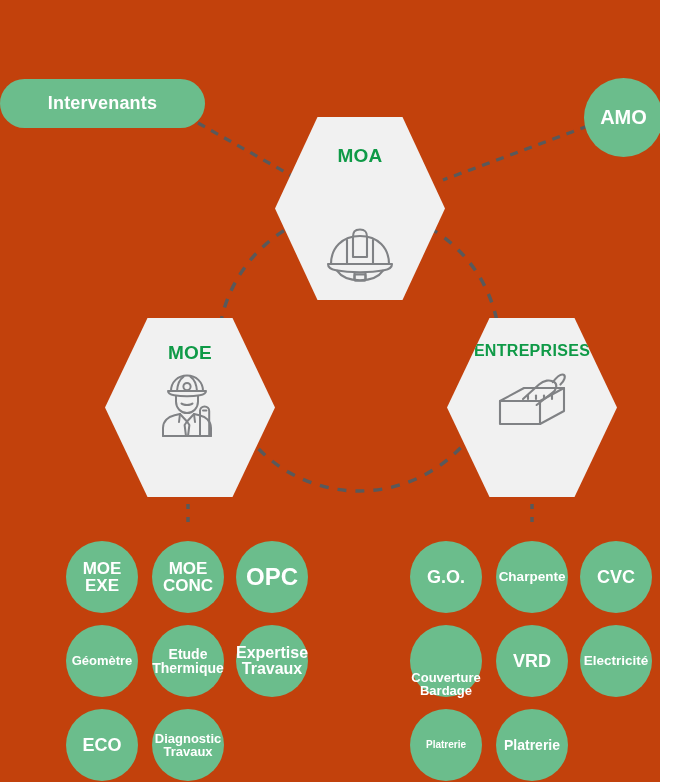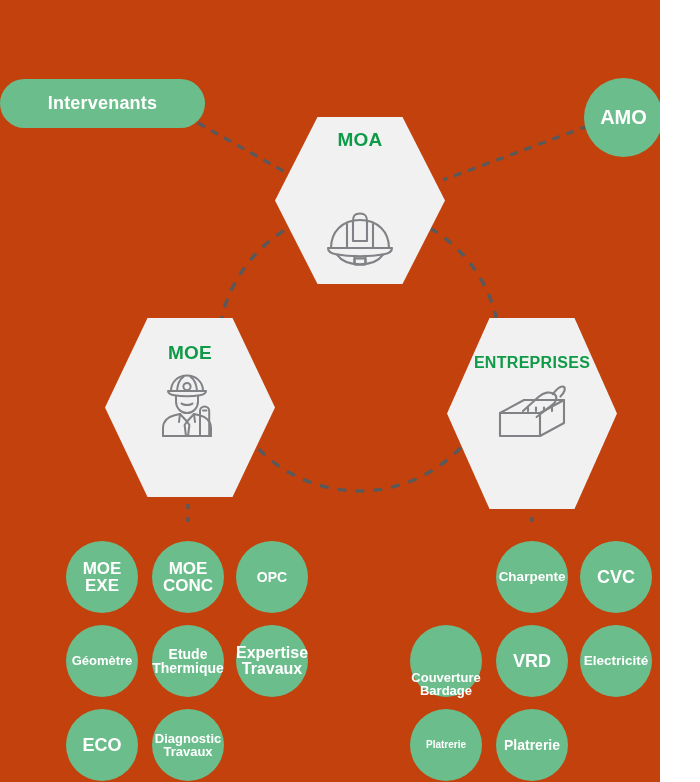--- a/index.html
+++ b/index.html
@@ -99,21 +99,21 @@
   </svg>
 
   <div class="pill" style="left:0px; top:79px; width:205px; height:49px; background:#6bbd8c; font-size:18px;">
     <span>Intervenants</span>
   </div>
 
   <div class="node-circle" style="left:584px; top:78px; width:79px; height:79px; background:#6bbd8c; font-size:20px;">
     <span class="cl">AMO</span>
   </div>
 
-  <div class="hex" style="left:275px; top:117px; width:170px; height:155px; padding-top:12px;gap:48px;">
+  <div class="hex" style="left:275px; top:117px; width:170px; height:155px; padding-top:28px;gap:48px;">
     <div class="hex-label" style="color:#0f9a47; font-size:19px;">MOA</div>
     <div class="hex-icon" style="margin-top:8px;">
       <svg width="72" height="62" viewBox="0 0 72 62" fill="none" stroke="#808285" stroke-width="2.1" stroke-linecap="round" stroke-linejoin="round">
         <path d="M7 41 C7 25 18 13 36 13 C54 13 65 25 65 41"></path>
         <path d="M29 14 C29 9 30.5 6.5 36 6.5 C41.5 6.5 43 9 43 14 L43 34 L29 34 Z"></path>
         <path d="M23 17 L23 40"></path>
         <path d="M49 17 L49 40"></path>
         <path d="M4 41 L68 41 C68 44.2 65.2 46.4 60 47.3 C53 48.6 45 49.2 36 49.2 C27 49.2 19 48.6 12 47.3 C6.8 46.4 4 44.2 4 41 Z"></path>
         <path d="M13 47.6 C17 53.5 25.6 57.2 36 57.2 C46.4 57.2 55 53.5 59 47.6"></path>
         <path d="M30.5 50 L30.5 56.3"></path>
@@ -148,21 +148,21 @@
         <path d="M25 44 L24 52"></path>
         <path d="M39 44 L40 52"></path>
 
         <path d="M45 41 L45 66"></path>
         <path d="M45 41 C45 38.4 47 36.4 49.6 36.4 C52.2 36.4 54.2 38.4 54.2 41 L54.2 66"></path>
         <path d="M48 40.5 L51.4 40.5"></path>
       </svg>
     </div>
   </div>
 
-  <div class="hex" style="left:447px; top:318px; width:170px; height:155px; padding-top:36px;">
+  <div class="hex" style="left:447px; top:318px; width:170px; height:155px; padding-top:24px;">
     <div class="hex-label" style="color:#0f9a47; font-size:16px;">ENTREPRISES</div>
     <div class="hex-icon" style="margin-top:10px;">
       <svg width="76" height="62" viewBox="0 0 76 62" fill="none" stroke="#808285" stroke-width="2.1" stroke-linecap="round" stroke-linejoin="round">
 
         <path d="M6 31 L30 18 L70 18 L70 41 L46 54 L6 54 Z"></path>
         <path d="M6 31 L46 31 L70 18"></path>
         <path d="M46 31 L46 54"></path>
 
         <path d="M34 25.6 L34 29"></path>
         <path d="M42 25.6 L42 29"></path>
@@ -177,21 +177,21 @@
   </div>
 
   <div class="node-circle" style="left:66px; top:541px; width:72px; height:72px; background:#6bbd8c; font-size:17px;">
     <span class="cl">MOE
 EXE</span>
   </div>
   <div class="node-circle" style="left:152px; top:541px; width:72px; height:72px; background:#6bbd8c; font-size:17px;">
     <span class="cl">MOE
 CONC</span>
   </div>
-  <div class="node-circle" style="left:236px; top:541px; width:72px; height:72px; background:#6bbd8c; font-size:14px;">
+  <div class="node-circle" style="left:236px; top:541px; width:72px; height:72px; background:#6bbd8c; font-size:24px;">
     <span class="cl">OPC</span>
   </div>
 
   <div class="node-circle" style="left:66px; top:625px; width:72px; height:72px; background:#6bbd8c; font-size:13px;">
     <span class="cl">Géomètre</span>
   </div>
   <div class="node-circle" style="left:152px; top:625px; width:72px; height:72px; background:#6bbd8c; font-size:14px;">
     <span class="cl">Etude
 Thermique</span>
   </div>
@@ -201,20 +201,23 @@
   </div>
 
   <div class="node-circle" style="left:66px; top:709px; width:72px; height:72px; background:#6bbd8c; font-size:18px;">
     <span class="cl">ECO</span>
   </div>
   <div class="node-circle" style="left:152px; top:709px; width:72px; height:72px; background:#6bbd8c; font-size:13px;">
     <span class="cl">Diagnostic
 Travaux</span>
   </div>
 
+  <div class="node-circle" style="left:410px; top:541px; width:72px; height:72px; background:#6bbd8c; font-size:18px;">
+    <span class="cl">G.O.</span>
+  </div>
   <div class="node-circle" style="left:580px; top:541px; width:72px; height:72px; background:#6bbd8c; font-size:18px;">
     <span class="cl">CVC</span>
   </div>
   <div class="node-circle" style="left:496px; top:541px; width:72px; height:72px; background:#6bbd8c; font-size:13.5px;">
     <span class="cl">Charpente</span>
   </div>
 
   <div class="node-circle" style="left:410px; top:625px; width:72px; height:72px; background:#6bbd8c; font-size:13px;align-items:flex-end;">
     <span class="cl">Couverture
 Bardage</span>

